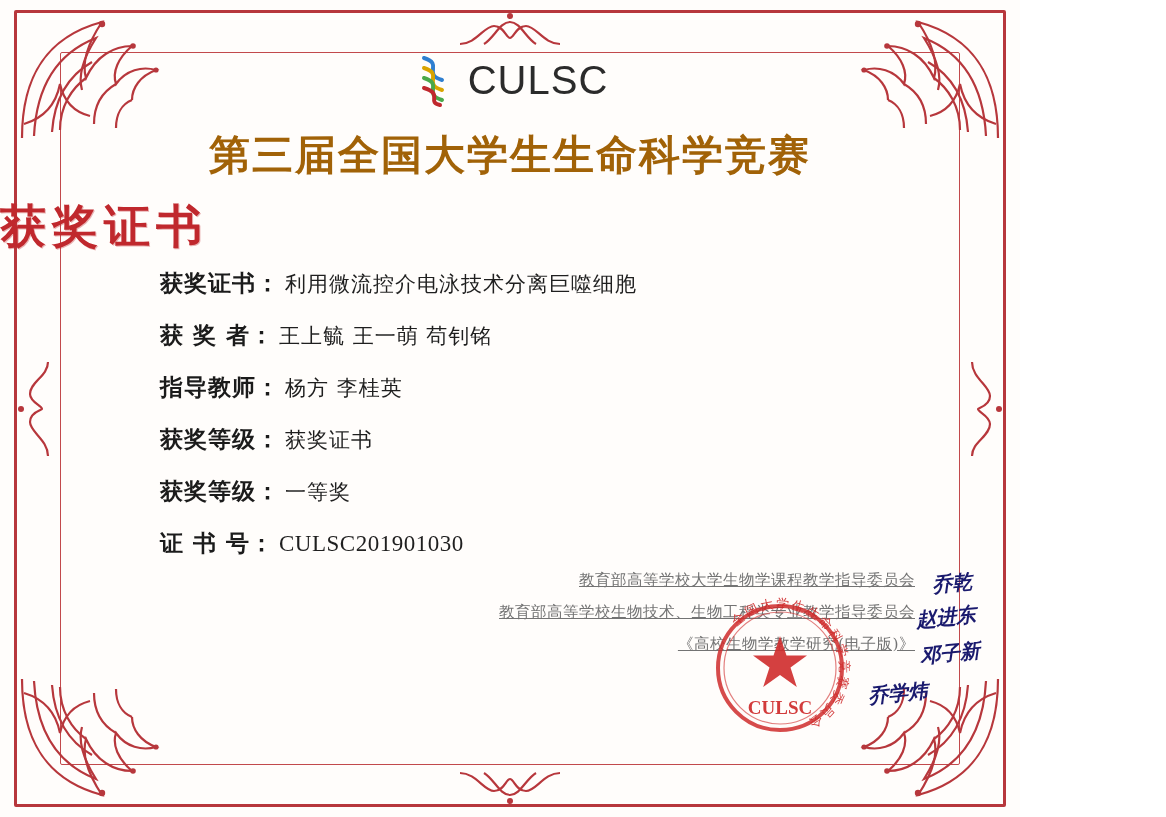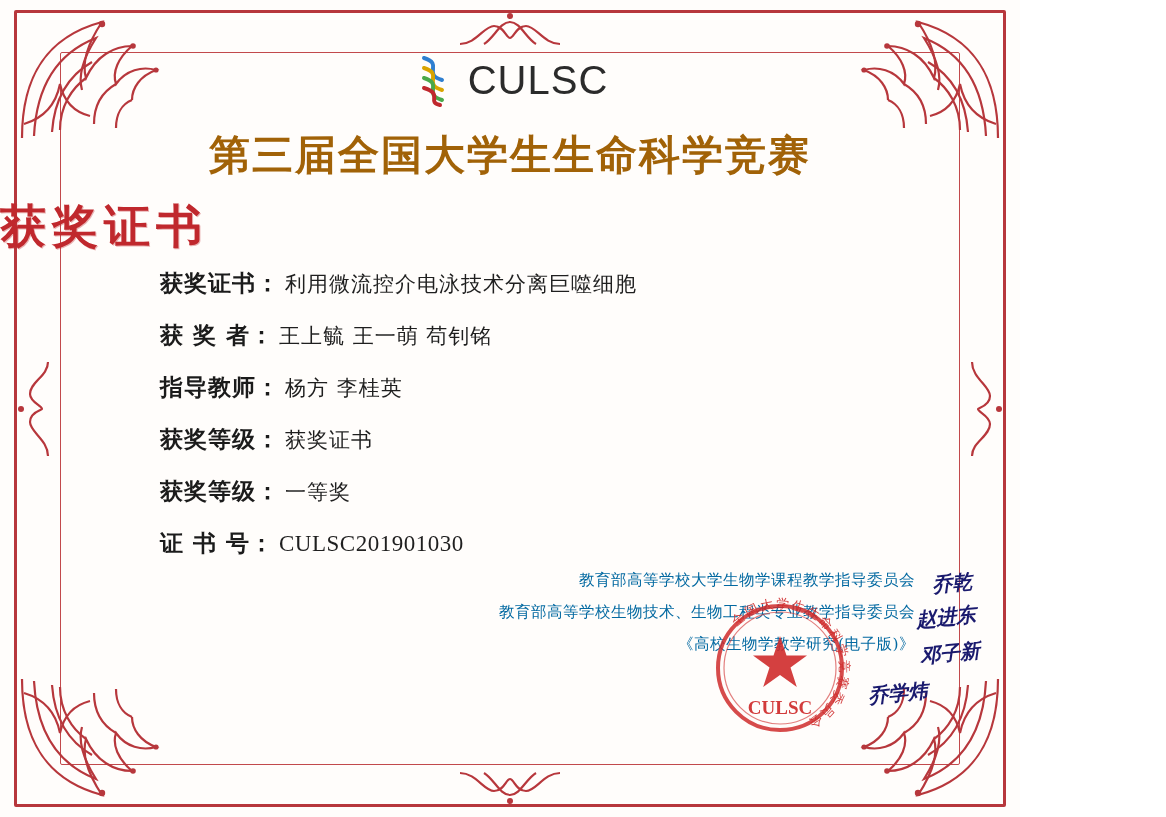--- a/index.html
+++ b/index.html
@@ -144,25 +144,26 @@
   
   .signatures {
     position: absolute;
     right: 105px;
     top: 570px;
     width: 540px;
     text-align: right;
   }
   .sig-line {
     font-size: 15.5px;
-    color: #0369a1;
+    color: #737373;
     letter-spacing: 0.5px;
     margin-bottom: 11px;
     white-space: nowrap;
     font-family: "DejaVu Serif", "Liberation Serif", serif;
+    text-decoration: underline;
   }
   .sig-line.journal { margin-top: 2px; }
   .sig-date {
     font-size: 17px;
     letter-spacing: 3px;
     margin-top: 14px;
     margin-right: 60px;
   }
 
   

